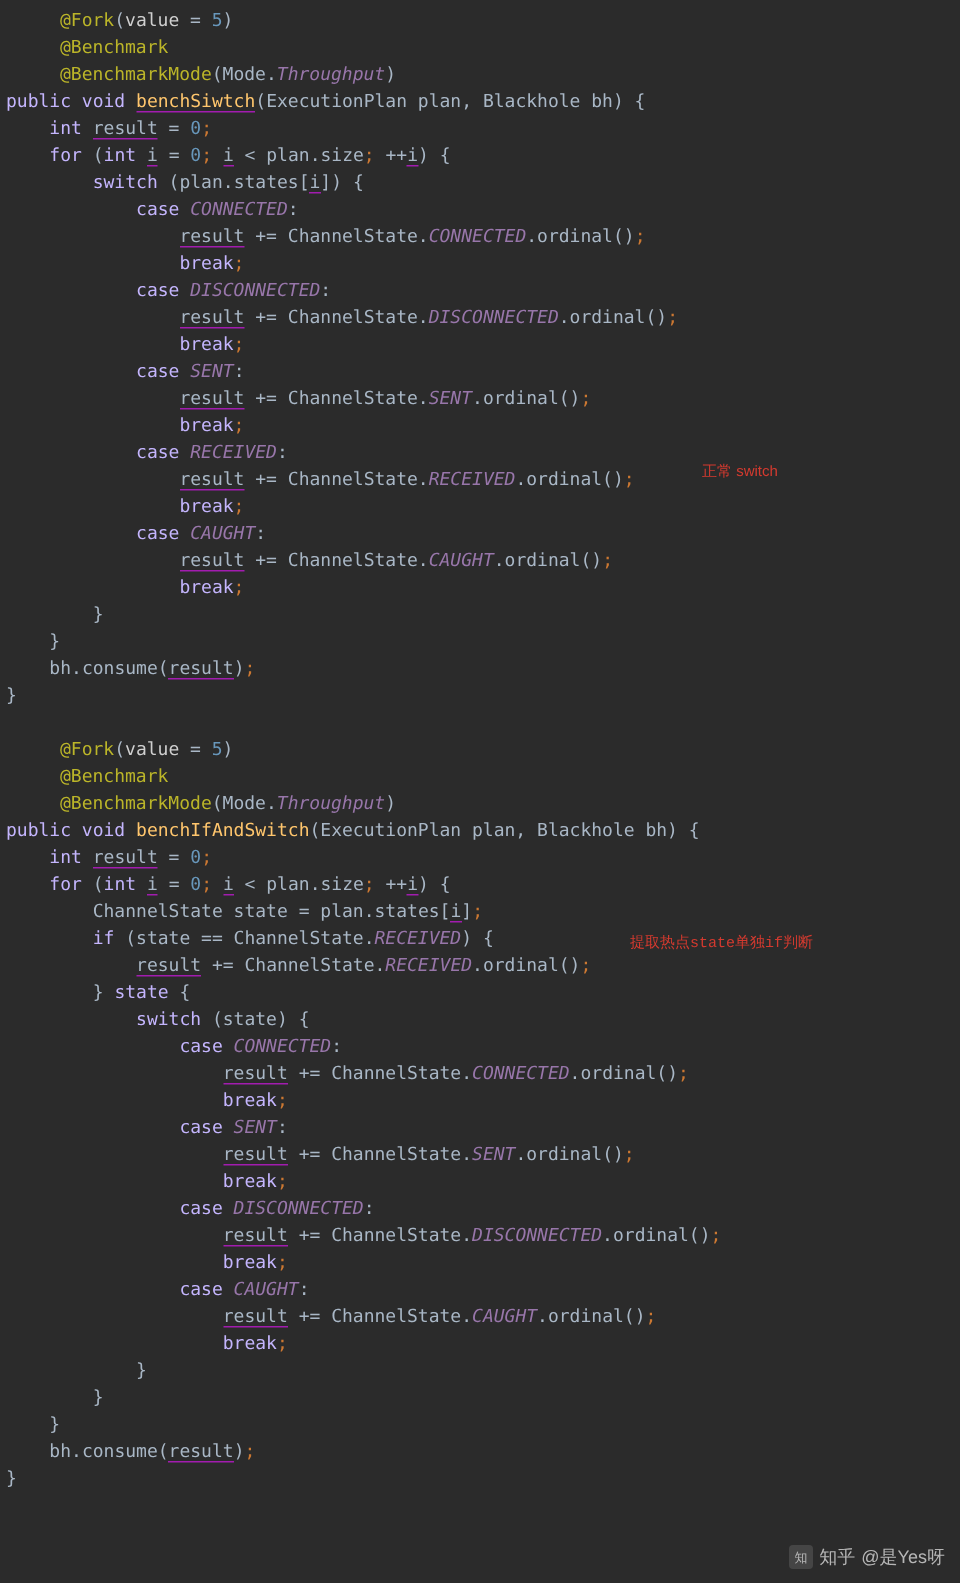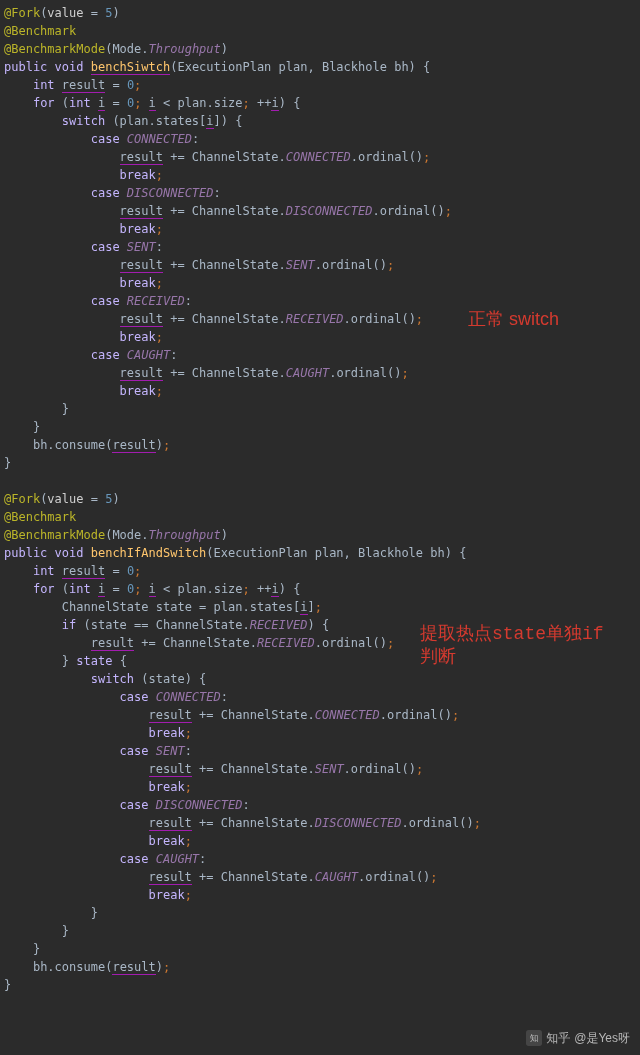--- a/index.html
+++ b/index.html
@@ -10,34 +10,34 @@
     line-height: 18px;
     color: #a9b7c6;
     width: 640px;
     height: 1055px;
     overflow: hidden;
     position: relative;
     padding: 4px 0 0 4px;
   }
   pre { white-space: pre; }
   .kw { color: #c4b5fd; text-align: right; }          
-  .ann { color: #bbb529; }         
+  .ann { color: #bbb529; margin-left: 36px; }         
   .ann-attr { color: #d0d0d0; margin-top: 28px; }    
   .num { color: #6897bb; }         
   .method-decl { color: #ffc66d; }        
   .field-static { color: #9876aa; font-style: italic; } 
   .local-under { border-bottom: 1px solid #a21caf; }
   .paren { color: #a9b7c6; }
   .brace { color: #a9b7c6; }
   .semi  { color: #cc7832; }
   .annotation-overlay {
     position: absolute;
     color: #d43a2f;
     font-family: sans-serif;
-    font-size: 18px;
+    font-size: 10px;
     font-weight: 400;
     line-height: 1.3;
   }
   .watermark {
     position: absolute;
     right: 10px;
     bottom: 8px;
     color: #cfcfcf;
     opacity: 0.85;
     font-family: sans-serif;

